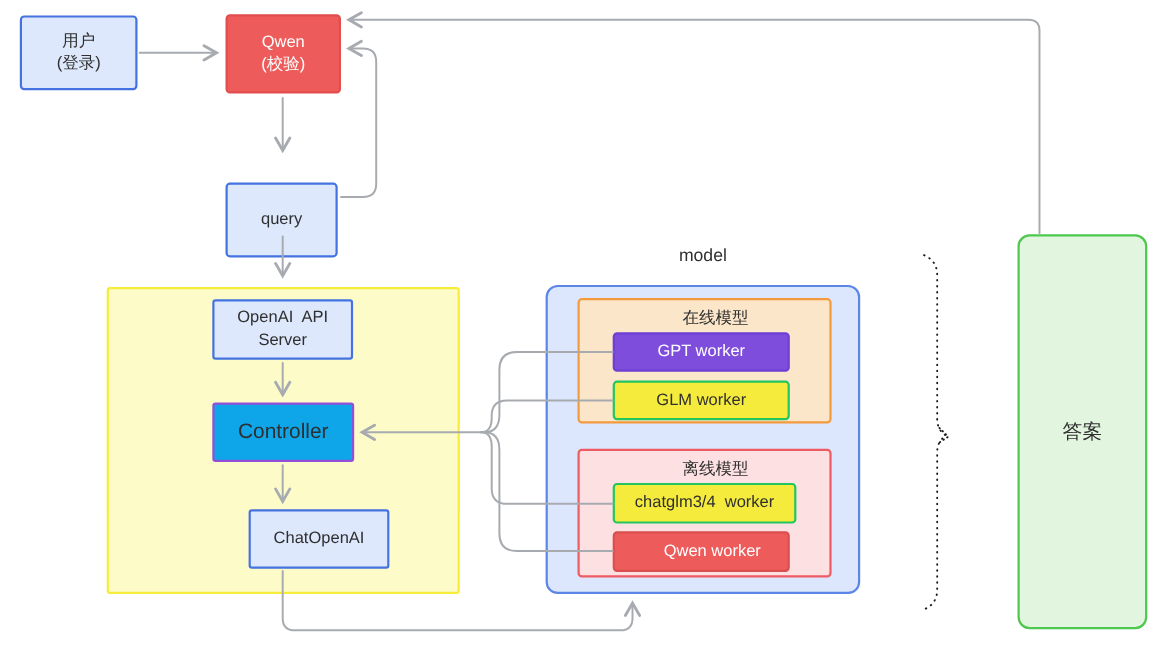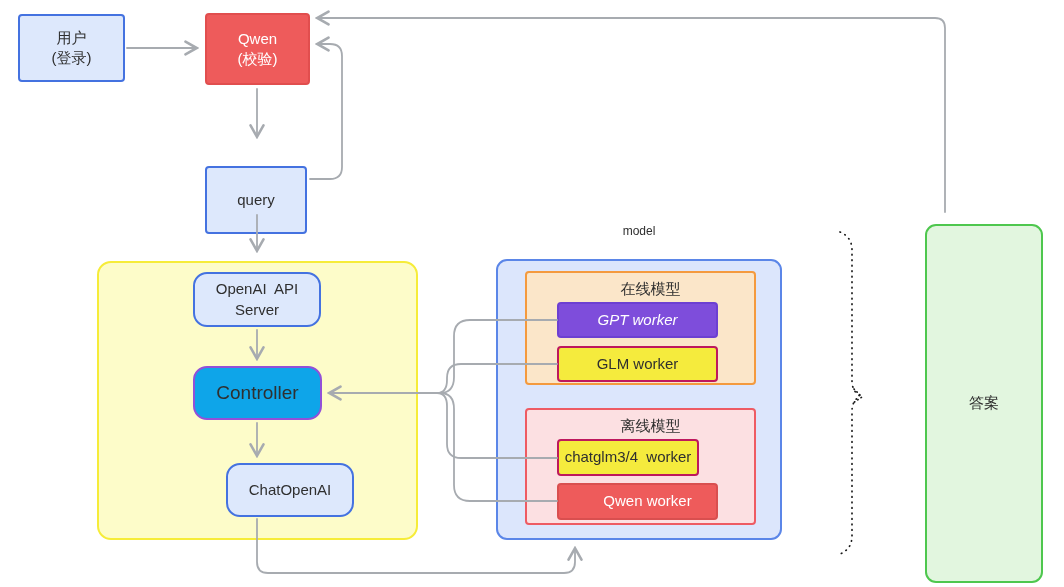--- a/index.html
+++ b/index.html
@@ -1,37 +1,37 @@
 <!DOCTYPE html>
 <html><head>
 <meta charset="utf-8">
 <style>
   html,body{margin:0;padding:0;background:#ffffff;}
   body{font-family:"Liberation Sans","DejaVu Sans",sans-serif;}
   .canvas{position:relative;width:1064px;height:587px;background:#ffffff;overflow:hidden;}
   .node{position:absolute;display:flex;align-items:center;justify-content:center;box-sizing:border-box;text-align:center;}
   .node .lbl{white-space:pre-wrap;line-height:1.35;}
   .rounded{border-radius:4px;align-items:center;}
-  .rounded-sm{border-radius:14px;}
+  .rounded-sm{border-radius:3px;}
   .rounded-lg{border-radius:11px;}
   
   .blue-box{background:#dde8fc;border:2px solid #4472e0;color:#2f2f2f;font-size:15px;}
   .red-box{background:#ee5b5b;border:2px solid #e14e4e;color:#ffffff;font-size:15px;}
   .purple-box{background:#0ea5e9;border:2px solid #9250d8;color:#2f2f2f;font-size:19px;}
-  .gpt-box{background:#7e4ddb;border:2px solid #6d3fd2;color:#ffffff;font-size:15px;font-style:italic;}
-  .yellow-worker{background:#f5eb3d;border:2px solid #be185d;color:#2f2f2f;font-size:15px;}
+  .gpt-box{background:#7e4ddb;border:2px solid #6d3fd2;color:#ffffff;font-size:15px;}
+  .yellow-worker{background:#f5eb3d;border:2px solid #22c55e;color:#2f2f2f;font-size:15px;}
   .qwen-box{background:#ee5b5b;border:2px solid #d94f4f;color:#ffffff;font-size:15px;padding-left:20px;}
-  .green-box{background:#e2f6df;border:2px solid #4ec74e;color:#2f2f2f;font-size:15px;margin-top:11px;}
+  .green-box{background:#e2f6df;border:2px solid #4ec74e;color:#2f2f2f;font-size:18px;}
   
   .yellow-container{background:#fdfcc9;border:2px solid #f6ec39;}
   .model-container{background:#dce6fc;border:2px solid #5b86e8;}
   .orange-group{background:#fbe6c9;border:2px solid #f49a3e;}
   .pink-group{background:#fce0e2;border:2px solid #ee5b63;}
   .group-label{position:absolute;top:7px;left:0;right:0;text-align:center;font-size:15px;color:#2f2f2f;margin-left:20px;}
-  .floating-label{position:absolute;font-size:12px;color:#2f2f2f;text-align:center;}
+  .floating-label{position:absolute;font-size:16px;color:#2f2f2f;text-align:center;}
   .overlay{position:absolute;left:0;top:0;z-index:10;pointer-events:none;}
 </style>
 </head>
 <body>
 
 <div class="canvas">
 
   <div class="node yellow-container rounded-sm" style="left:97px;top:261px;width:321px;height:279px;"></div>
 
   <div class="floating-label" style="left:496px;top:224px;width:286px;">model</div>
@@ -73,21 +73,21 @@
   </div>
 
   <div class="node gpt-box rounded" style="left:557px;top:302px;width:161px;height:36px;">
     <span class="lbl">GPT worker</span>
   </div>
 
   <div class="node yellow-worker rounded" style="left:557px;top:346px;width:161px;height:36px;">
     <span class="lbl">GLM worker</span>
   </div>
 
-  <div class="node yellow-worker rounded" style="left:557px;top:439px;width:142px;height:37px;">
+  <div class="node yellow-worker rounded" style="left:557px;top:439px;width:167px;height:37px;">
     <span class="lbl">chatglm3/4  worker</span>
   </div>
 
   <div class="node qwen-box rounded" style="left:557px;top:483px;width:161px;height:37px;">
     <span class="lbl">Qwen worker</span>
   </div>
 
   <div class="node green-box rounded-lg" style="left:925px;top:213px;width:118px;height:359px;">
     <span class="lbl">答案</span>
   </div>

